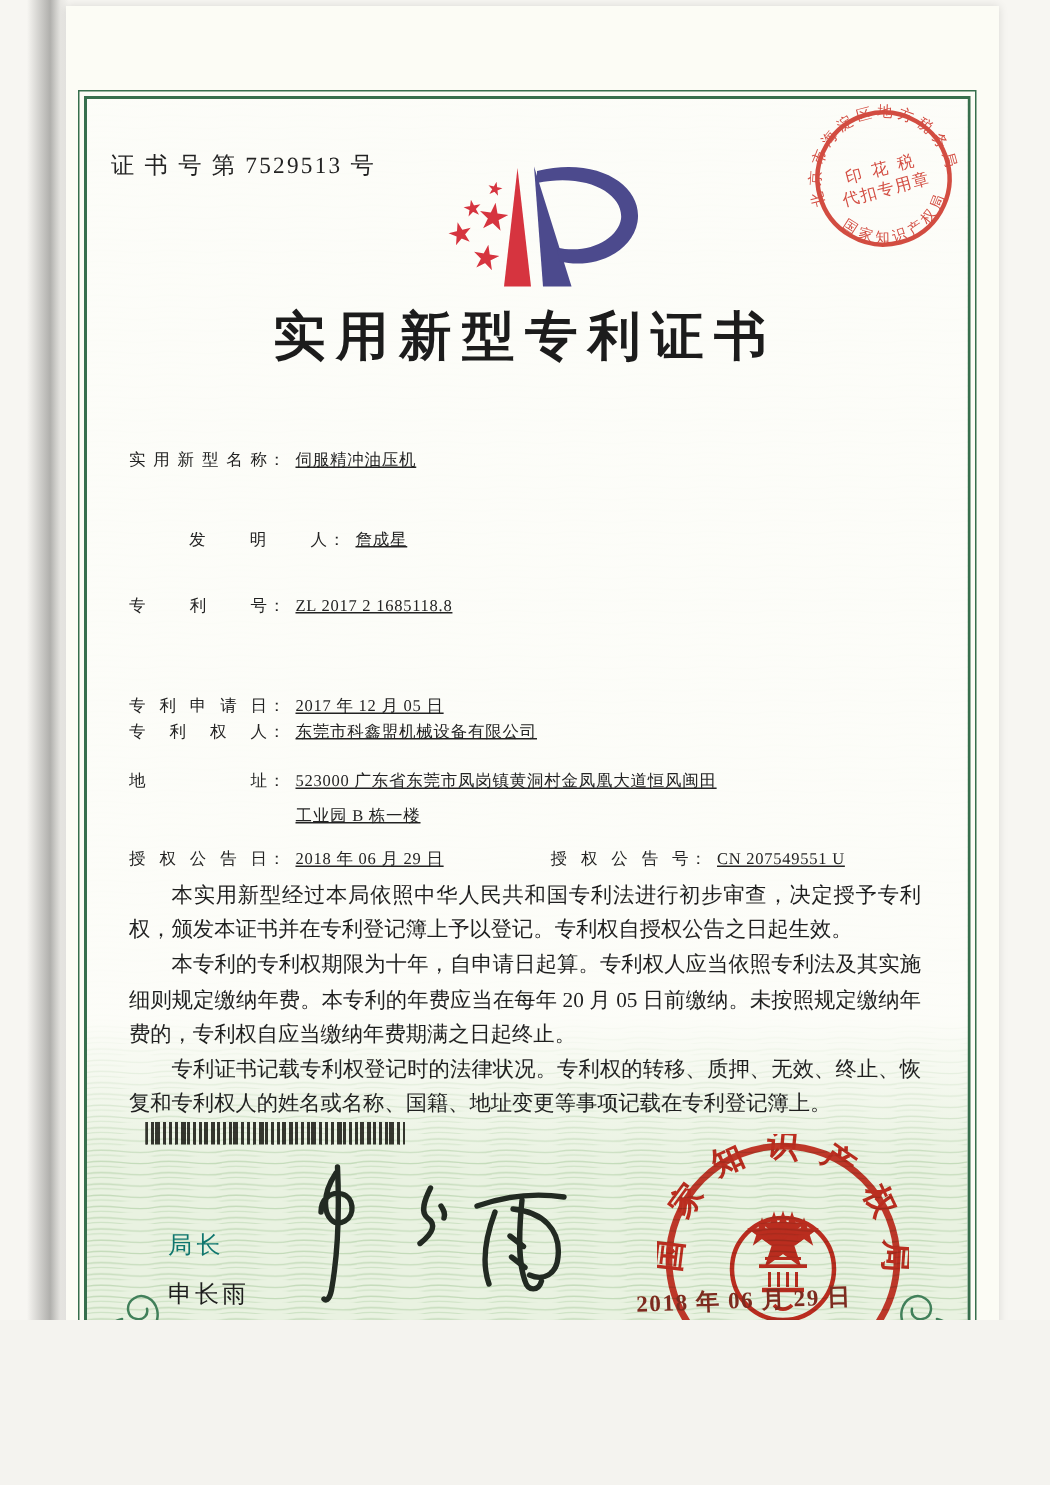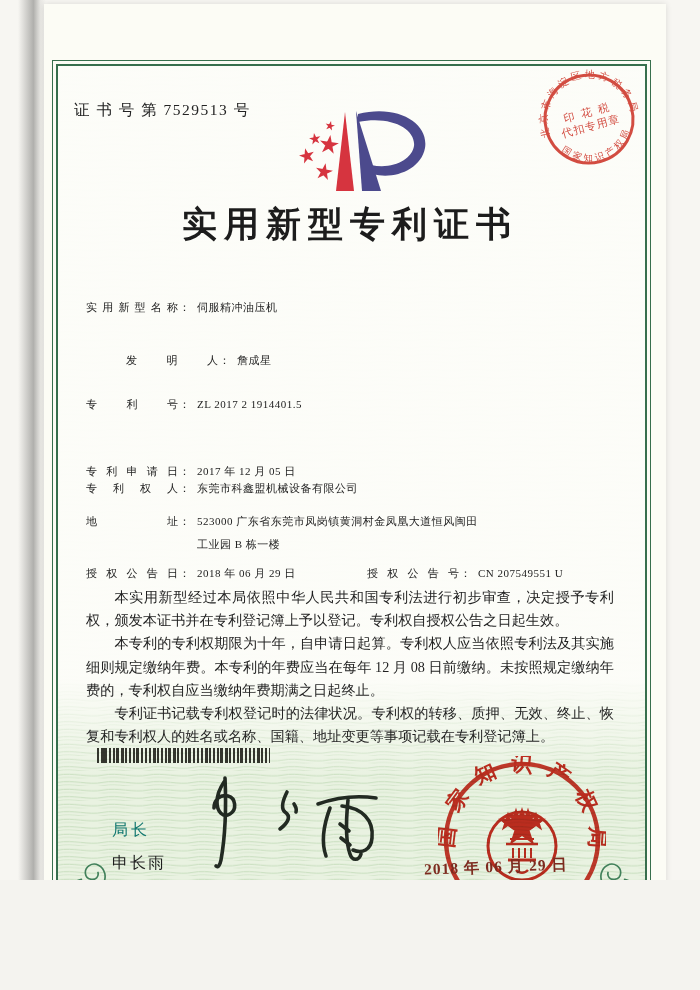--- a/index.html
+++ b/index.html
@@ -20,21 +20,21 @@
   .pattern-svg{position:absolute;left:0;top:0;width:100%;height:100%;}
   .white-panel{position:absolute;left:0;top:0;right:0;height:712px;
     background:linear-gradient(180deg,rgba(253,253,249,0.97) 0%,rgba(253,253,249,0.97) 86%,rgba(253,253,249,0) 100%);}
   .abs{position:absolute;}
   .cert-no{left:74px;top:100px;font-size:15.5px;letter-spacing:1.5px;color:var(--ink);}
   .title{left:40px;right:40px;top:201px;text-align:center;font-size:35px;font-weight:600;
     letter-spacing:7px;color:#1c1c1c;}
   .frow{left:86px;font-size:11px;color:var(--ink);display:flex;align-items:flex-start;line-height:23px;}
   .flabel{display:inline-block;width:92px;text-align:justify;text-align-last:justify;}
   .fcolon{margin:0 7px 0 1px;}
-  .fvalue{letter-spacing:0.5px;}
+  .fvalue{letter-spacing:0.5px;text-decoration:underline;}
   .frow2{left:367px;}
   .paras{left:86px;top:586px;width:528px;font-size:14.2px;line-height:23.2px;
     color:#1f1f1f;text-align:justify;}
   .paras p{margin:0;text-indent:2em;}
   .barcode{left:97px;top:748px;width:173px;height:15px;
     background:repeating-linear-gradient(90deg,#15150f 0 2px,transparent 2px 4px),
                repeating-linear-gradient(90deg,#15150f 0 1px,transparent 1px 6.5px);
     opacity:.85;}
   .sig-role{left:112px;top:820px;font-size:16px;letter-spacing:3px;color:#0f766e;
     font-family:"Liberation Sans","DejaVu Sans",sans-serif;}
@@ -134,21 +134,21 @@
     <span class="fvalue">伺服精冲油压机</span>
   </div>
   <div class="abs frow" style="top:349px;margin-left:40px;">
     <span class="flabel">发明人</span>
       <span class="fcolon">：</span>
     <span class="fvalue">詹成星</span>
   </div>
   <div class="abs frow" style="top:393px;">
     <span class="flabel">专利号</span>
       <span class="fcolon">：</span>
-    <span class="fvalue">ZL 2017 2 1914401.5</span>
+    <span class="fvalue">ZL 2017 2 1685118.8</span>
   </div>
   <div class="abs frow" style="top:460px;">
     <span class="flabel">专利申请日</span>
       <span class="fcolon">：</span>
     <span class="fvalue">2017 年 12 月 05 日</span>
   </div>
   <div class="abs frow" style="top:477px;">
     <span class="flabel">专利权人</span>
       <span class="fcolon">：</span>
     <span class="fvalue">东莞市科鑫盟机械设备有限公司</span>
@@ -167,21 +167,21 @@
     <span class="fvalue">2018 年 06 月 29 日</span>
   </div>
   <div class="abs frow frow2" style="top:562px;">
     <span class="flabel">授权公告号</span>
       <span class="fcolon">：</span>
     <span class="fvalue">CN 207549551 U</span>
   </div>
 
   <div class="abs paras">
     <p>本实用新型经过本局依照中华人民共和国专利法进行初步审查，决定授予专利权，颁发本证书并在专利登记簿上予以登记。专利权自授权公告之日起生效。</p>
-    <p>本专利的专利权期限为十年，自申请日起算。专利权人应当依照专利法及其实施细则规定缴纳年费。本专利的年费应当在每年 12 月 08 日前缴纳。未按照规定缴纳年费的，专利权自应当缴纳年费期满之日起终止。</p>
+    <p>本专利的专利权期限为十年，自申请日起算。专利权人应当依照专利法及其实施细则规定缴纳年费。本专利的年费应当在每年 20 月 05 日前缴纳。未按照规定缴纳年费的，专利权自应当缴纳年费期满之日起终止。</p>
     <p>专利证书记载专利权登记时的法律状况。专利权的转移、质押、无效、终止、恢复和专利权人的姓名或名称、国籍、地址变更等事项记载在专利登记簿上。</p>
   </div>
 
   <div class="abs barcode"></div>
 
   <div class="abs sig-role">局长</div>
   <div class="abs sig-name">申长雨</div>
   <svg class="abs sig-svg" width="195" height="110" viewBox="0 0 195 110">
     <g fill="none" stroke="#222a22" stroke-width="3.6" stroke-linecap="round" stroke-linejoin="round">
       <path d="M34,10 C30,16 27,22 27,30 C27,40 33,46 40,42 C47,38 46,26 38,24 C30,22 24,28 24,36"></path>

